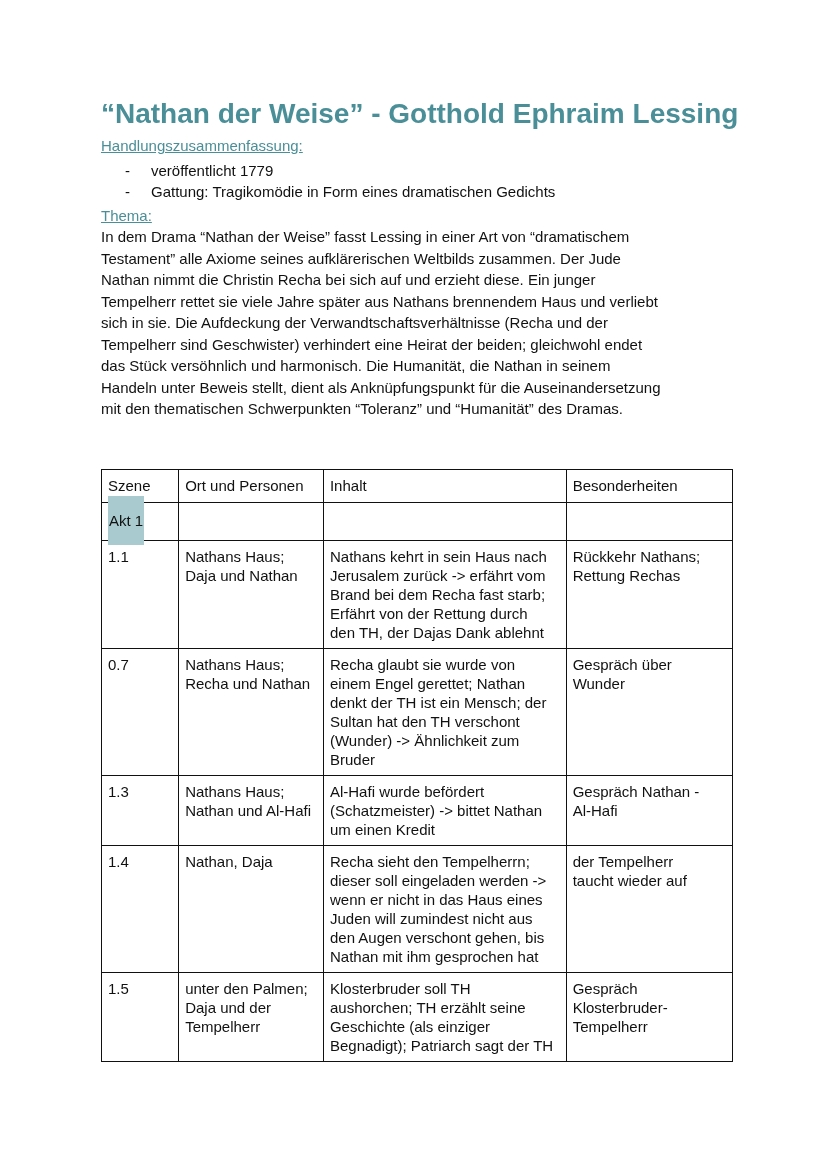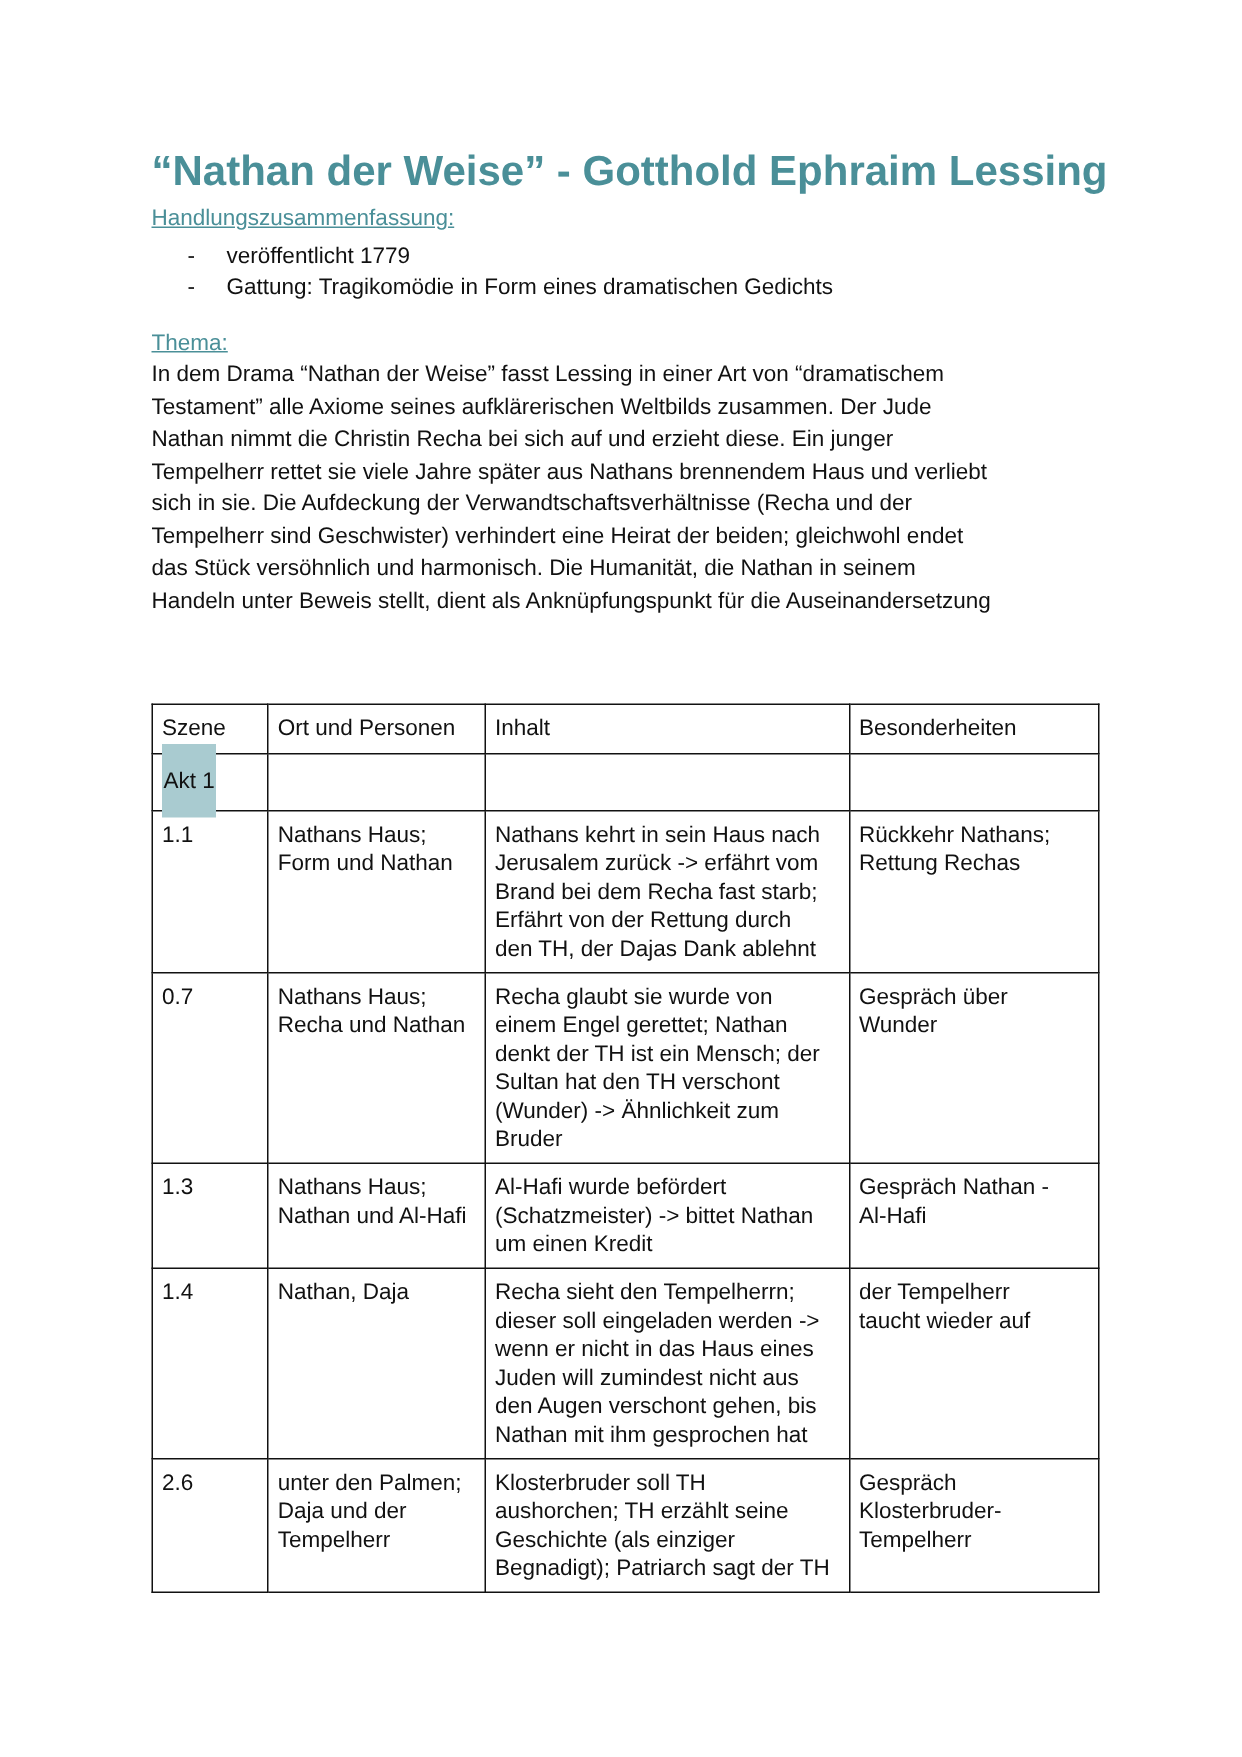--- a/index.html
+++ b/index.html
@@ -4,21 +4,21 @@
 <style>
   html, body { margin: 0; padding: 0; background: #ffffff; }
   body { width: 828px; height: 1171px; position: relative; font-family: "Liberation Sans", sans-serif; color: #111; }
   .page { position: absolute; left: 101px; top: 96px; width: 680px; }
   .title { font-size: 28px; color: #4a8f98; margin: 0; line-height: 36px; white-space: nowrap; }
   .subtitle { font-size: 15px; color: #4a8f98; text-decoration: underline; margin: 2px 0 0 0; line-height: 24px; }
   .bullets { list-style: none; margin: 2px 0 0 0; padding: 0; }
   .bullets li { font-size: 15px; line-height: 21px; padding-left: 24px; position: relative; }
   .bullets li .dash { position: absolute; left: 24px; }
   .bullets li .txt { margin-left: 26px; }
-  .thema { font-size: 15px; color: #4a8f98; text-decoration: underline; line-height: 20px; margin-top: 17px; }
+  .thema { font-size: 15px; color: #4a8f98; text-decoration: underline; line-height: 20px; margin-top: 4px; }
   .para { font-size: 15px; line-height: 21.5px; margin: 0; }
   table { position: absolute; left: 101px; top: 469px; border-collapse: collapse; width: 632px; }
   td { border: 1.5px solid #111; font-size: 15px; line-height: 19px; vertical-align: top; padding: 6px 6px 6px 6px; }
   td.c1 { width: 68px; }
   td.c2 { width: 142px; }
   td.c3 { width: 252px; }
   td.c4 { width: 162px; }
   .hdr td { height: 20px; }
   .akt { background: #a9cbd0; padding: 16px 1px; }
 </style>
@@ -35,20 +35,21 @@
   <div class="thema">Thema:</div>
   <div class="para">
     <div>In dem Drama “Nathan der Weise” fasst Lessing in einer Art von “dramatischem</div>
     <div>Testament” alle Axiome seines aufklärerischen Weltbilds zusammen. Der Jude</div>
     <div>Nathan nimmt die Christin Recha bei sich auf und erzieht diese. Ein junger</div>
     <div>Tempelherr rettet sie viele Jahre später aus Nathans brennendem Haus und verliebt</div>
     <div>sich in sie. Die Aufdeckung der Verwandtschaftsverhältnisse (Recha und der</div>
     <div>Tempelherr sind Geschwister) verhindert eine Heirat der beiden; gleichwohl endet</div>
     <div>das Stück versöhnlich und harmonisch. Die Humanität, die Nathan in seinem</div>
     <div>Handeln unter Beweis stellt, dient als Anknüpfungspunkt für die Auseinandersetzung</div>
+    <div>mit den thematischen Schwerpunkten “Toleranz” und “Humanität” des Dramas.</div>
   </div>
 </div>
 
 <table>
   <tbody>
       <tr class="hdr">
     <td class="c1">Szene</td>
     <td class="c2">Ort und Personen</td>
     <td class="c3">Inhalt</td>
     <td class="c4">Besonderheiten</td>
@@ -57,21 +58,21 @@
     <td class="c1" style="padding-top:8px;padding-bottom:10px;"><span class="akt">Akt 1</span></td>
     <td class="c2"></td>
     <td class="c3"></td>
     <td class="c4"></td>
   </tr>
 
   <tr>
     <td class="c1">1.1</td>
     <td class="c2">
       <div>Nathans Haus;</div>
-      <div>Form und Nathan</div>
+      <div>Daja und Nathan</div>
     </td>
     <td class="c3">
       <div>Nathans kehrt in sein Haus nach</div>
       <div>Jerusalem zurück -&gt; erfährt vom</div>
       <div>Brand bei dem Recha fast starb;</div>
       <div>Erfährt von der Rettung durch</div>
       <div>den TH, der Dajas Dank ablehnt</div>
     </td>
     <td class="c4">
       <div>Rückkehr Nathans;</div>
@@ -129,21 +130,21 @@
       <div>den Augen verschont gehen, bis</div>
       <div>Nathan mit ihm gesprochen hat</div>
     </td>
     <td class="c4">
       <div>der Tempelherr</div>
       <div>taucht wieder auf</div>
     </td>
   </tr>
 
   <tr>
-    <td class="c1">2.6</td>
+    <td class="c1">1.5</td>
     <td class="c2">
       <div>unter den Palmen;</div>
       <div>Daja und der</div>
       <div>Tempelherr</div>
     </td>
     <td class="c3">
       <div>Klosterbruder soll TH</div>
       <div>aushorchen; TH erzählt seine</div>
       <div>Geschichte (als einziger</div>
       <div>Begnadigt); Patriarch sagt der TH</div>

